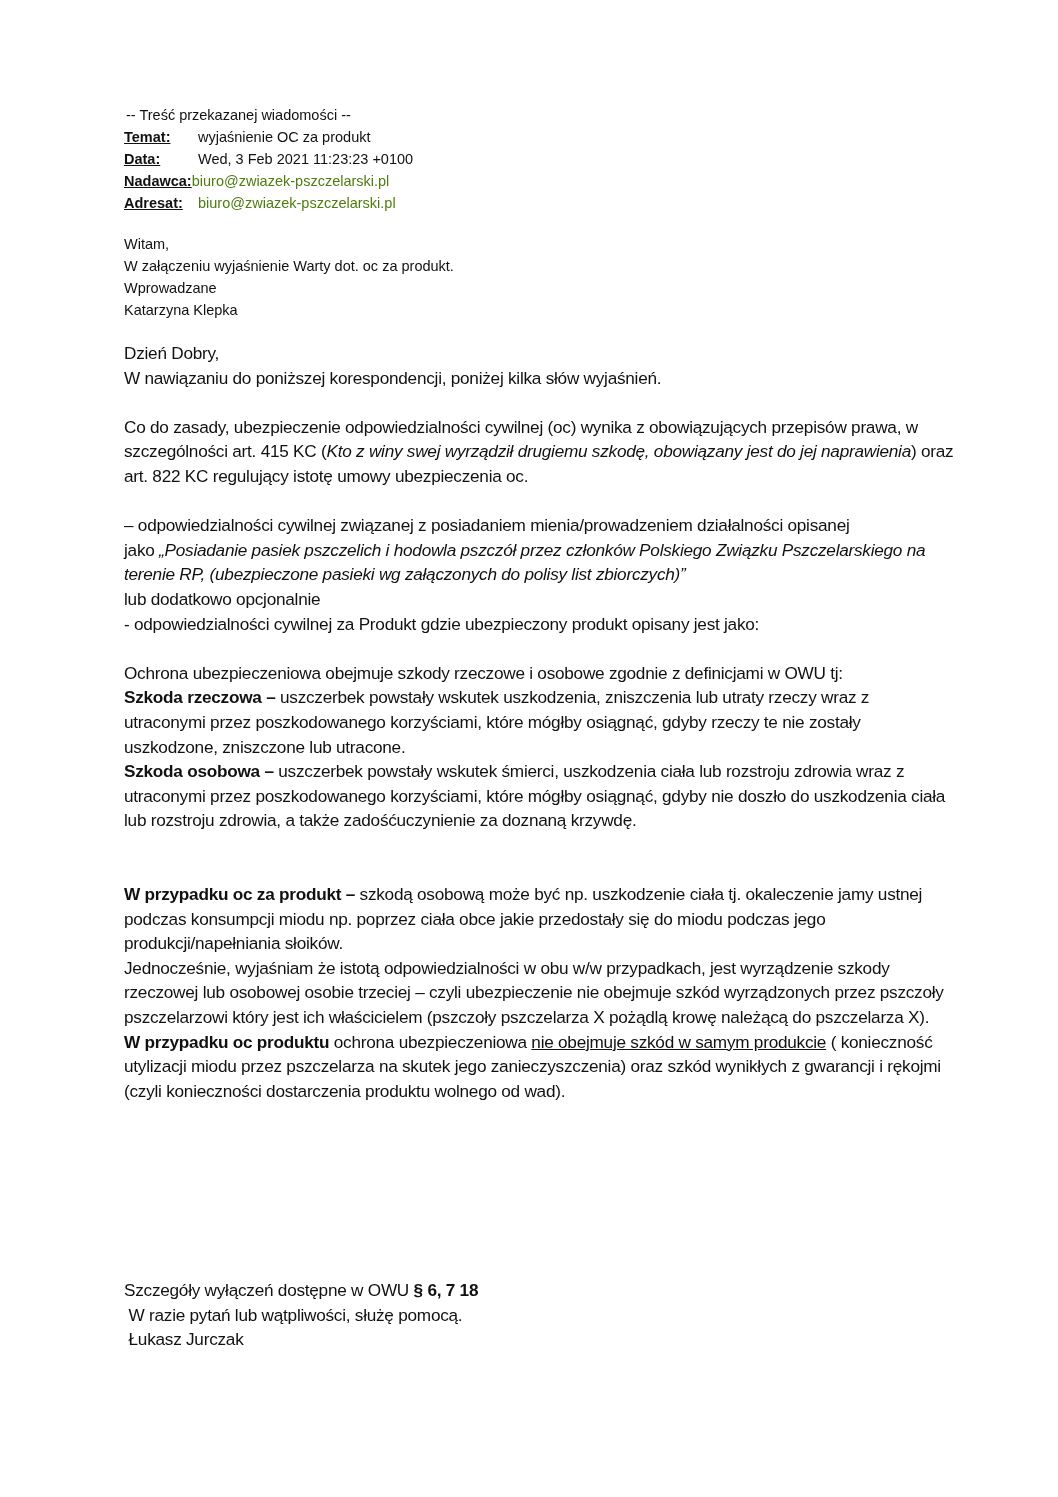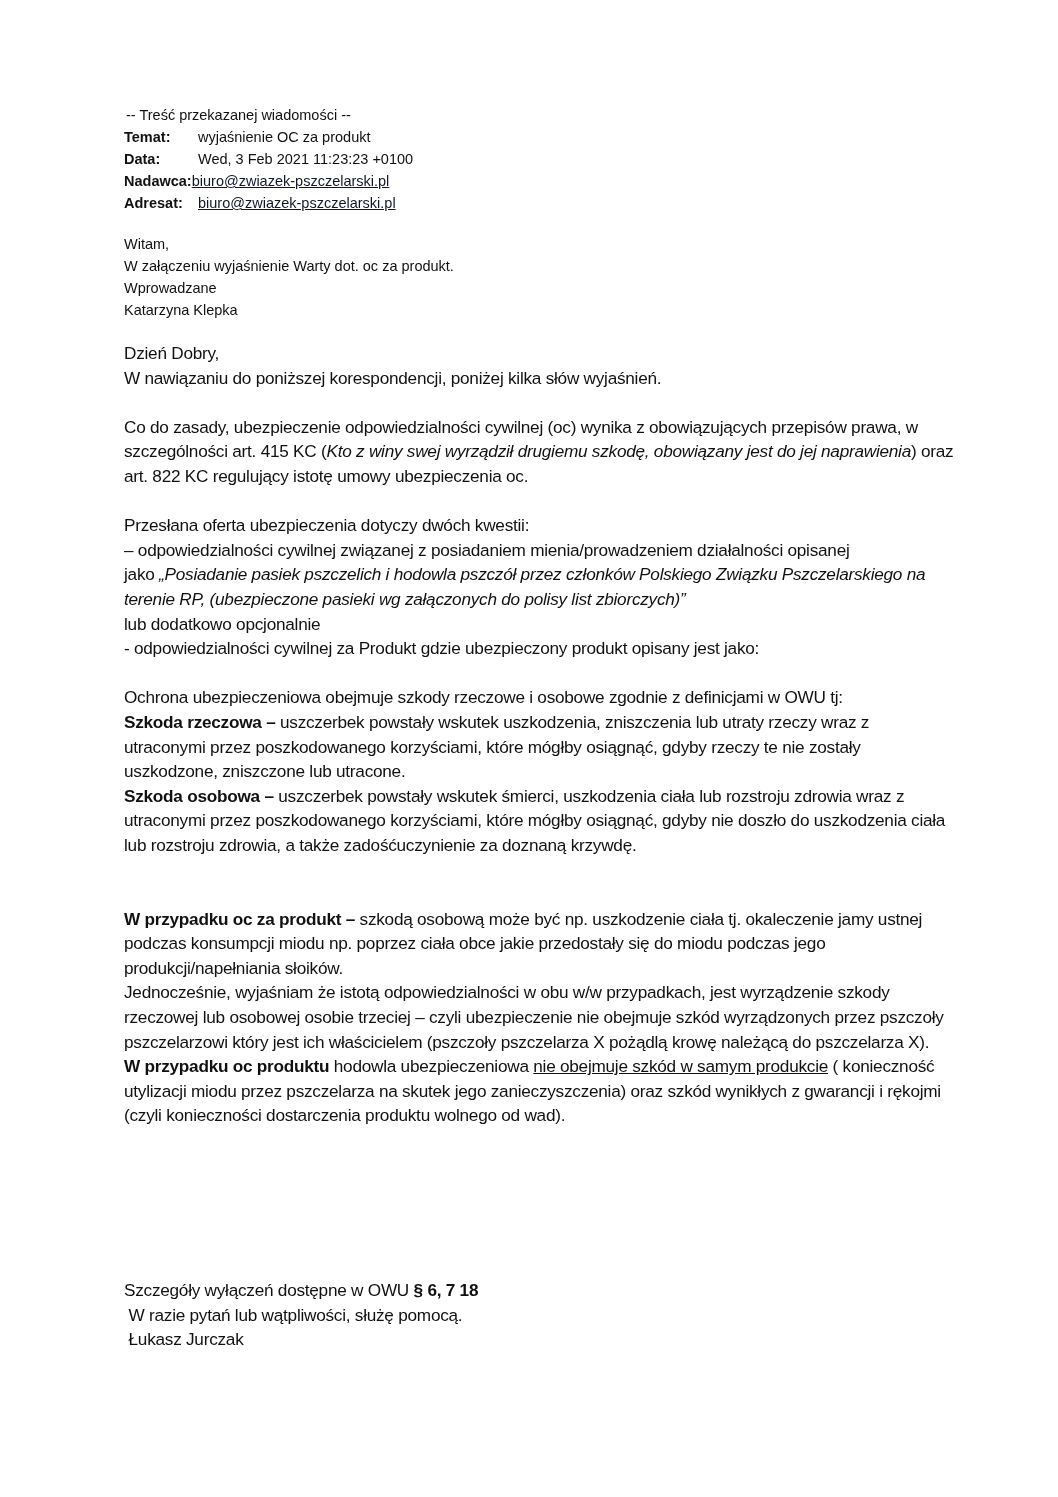--- a/index.html
+++ b/index.html
@@ -1,23 +1,23 @@
 <!DOCTYPE html>
 <html><head>
   <meta charset="utf-8">
   <style>
     html, body { margin: 0; padding: 0; background: #ffffff; }
     body { width: 1058px; height: 1497px; position: relative; overflow: hidden;
            font-family: "Liberation Sans", sans-serif; color: #111; }
     .page { position: absolute; left: 0; top: 0; width: 1058px; height: 1497px; background: #fff; }
     .header { position: absolute; left: 124px; top: 104px; font-size: 14.5px; line-height: 22px; }
     .hdr-line { white-space: nowrap; }
-    .hdr-label { font-weight: bold; display: inline-block; width: 74px; }
+    .hdr-label { font-weight: bold; display: inline-block; width: 74px; text-decoration: underline; }
     .hdr-label.tight { width: auto; }
-    .link { color: #0f172a; text-decoration: underline; }
+    .link { color: #4d7c0f; }
     .fwd-title { display:block; margin-left: 2px; }
     .greeting { position: absolute; left: 124px; top: 233px; font-size: 14.5px; line-height: 22px; }
     .body { position: absolute; left: 124px; top: 341px; width: 830px; font-size: 17.2px; line-height: 24.6px; letter-spacing: -0.25px; }
     .body p { margin: 0; }
     .gap { height: 24.6px; }
     .b { font-weight: bold; }
     .i { font-style: italic; }
     .u { text-decoration: underline; }
     .closing { position: absolute; left: 124px; top: 1278px; font-size: 17.2px; line-height: 24.6px; letter-spacing: -0.25px; }
     .closing p { margin: 0; }
@@ -49,34 +49,33 @@
     <div>Wprowadzane</div>
     <div>Katarzyna Klepka</div>
   </div>
 
   <div class="body">
     <p>Dzień Dobry,</p>
     <p>W nawiązaniu do poniższej korespondencji, poniżej kilka słów wyjaśnień.</p>
     <div class="gap"></div>
     <p><span>Co do zasady, ubezpieczenie odpowiedzialności cywilnej (oc) wynika z obowiązujących przepisów prawa, w szczególności art. 415 KC (</span><span class="i">Kto z winy swej wyrządził drugiemu szkodę, obowiązany jest do jej naprawienia</span><span>) oraz art. 822 KC regulujący istotę umowy ubezpieczenia oc.</span></p>
     <div class="gap"></div>
-    <p>Przesłana oferta ubezpieczenia dotyczy dwóch kwestii:</p>
     <p>– odpowiedzialności cywilnej związanej z posiadaniem mienia/prowadzeniem działalności opisanej</p>
     <p><span>jako </span><span class="i">„Posiadanie pasiek pszczelich i hodowla pszczół przez członków Polskiego Związku Pszczelarskiego na terenie RP, (ubezpieczone pasieki wg załączonych do polisy list zbiorczych)”</span></p>
     <p>lub dodatkowo opcjonalnie</p>
     <p>- odpowiedzialności cywilnej za Produkt gdzie ubezpieczony produkt opisany jest jako:</p>
     <div class="gap"></div>
     <p>Ochrona ubezpieczeniowa obejmuje szkody rzeczowe i osobowe zgodnie z definicjami w OWU tj:</p>
     <p><span class="b">Szkoda rzeczowa –</span><span> uszczerbek powstały wskutek uszkodzenia, zniszczenia lub utraty rzeczy wraz z utraconymi przez poszkodowanego korzyściami, które mógłby osiągnąć, gdyby rzeczy te nie zostały uszkodzone, zniszczone lub utracone.</span></p>
     <p><span class="b">Szkoda osobowa –</span><span> uszczerbek powstały wskutek śmierci, uszkodzenia ciała lub rozstroju zdrowia wraz z utraconymi przez poszkodowanego korzyściami, które mógłby osiągnąć, gdyby nie doszło do uszkodzenia ciała lub rozstroju zdrowia, a także zadośćuczynienie za doznaną krzywdę.</span></p>
     <div class="gap"></div>
     <div class="gap"></div>
     <p><span class="b">W przypadku oc za produkt –</span><span> szkodą osobową może być np. uszkodzenie ciała tj. okaleczenie jamy ustnej podczas konsumpcji miodu np. poprzez ciała obce jakie przedostały się do miodu podczas jego produkcji/napełniania słoików.</span></p>
     <p>Jednocześnie, wyjaśniam że istotą odpowiedzialności w obu w/w przypadkach, jest wyrządzenie szkody rzeczowej lub osobowej osobie trzeciej – czyli ubezpieczenie nie obejmuje szkód wyrządzonych przez pszczoły pszczelarzowi który jest ich właścicielem (pszczoły pszczelarza X pożądlą krowę należącą do pszczelarza X).</p>
-    <p><span class="b">W przypadku oc produktu</span><span> hodowla ubezpieczeniowa </span><span class="u">nie obejmuje szkód w samym produkcie</span><span> ( konieczność utylizacji miodu przez pszczelarza na skutek jego zanieczyszczenia) oraz szkód wynikłych z gwarancji i rękojmi (czyli  konieczności dostarczenia produktu wolnego od wad).</span></p>
+    <p><span class="b">W przypadku oc produktu</span><span> ochrona ubezpieczeniowa </span><span class="u">nie obejmuje szkód w samym produkcie</span><span> ( konieczność utylizacji miodu przez pszczelarza na skutek jego zanieczyszczenia) oraz szkód wynikłych z gwarancji i rękojmi (czyli  konieczności dostarczenia produktu wolnego od wad).</span></p>
   </div>
 
   <div class="closing">
     <p><span>Szczegóły wyłączeń dostępne w OWU </span><span class="b">§ 6, 7 18</span></p>
     <p style="white-space:pre"> W razie pytań lub wątpliwości, służę pomocą.</p>
     <p style="white-space:pre"> Łukasz Jurczak</p>
   </div>
 
 </div>
 

